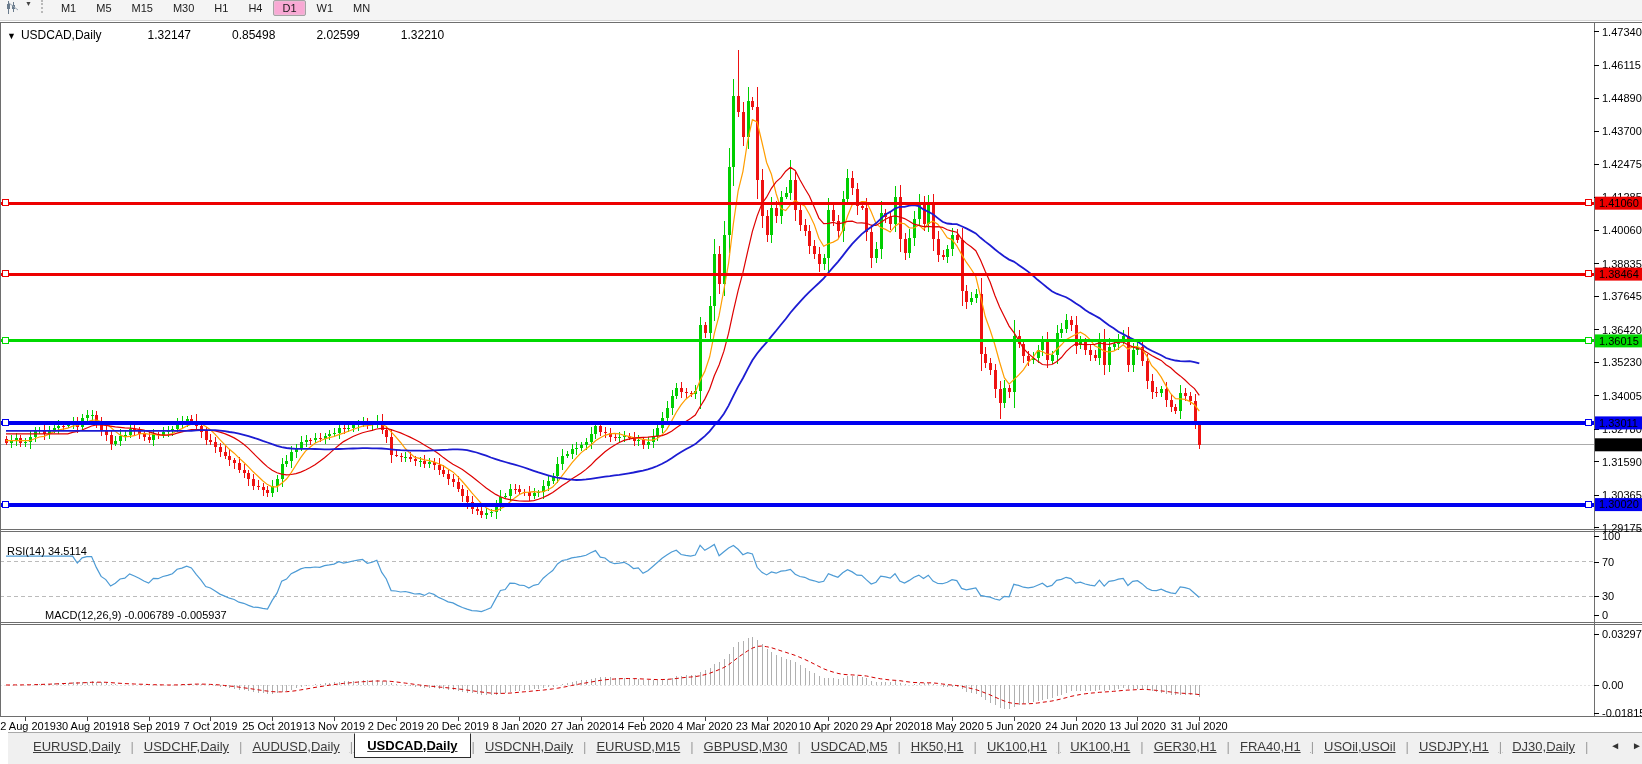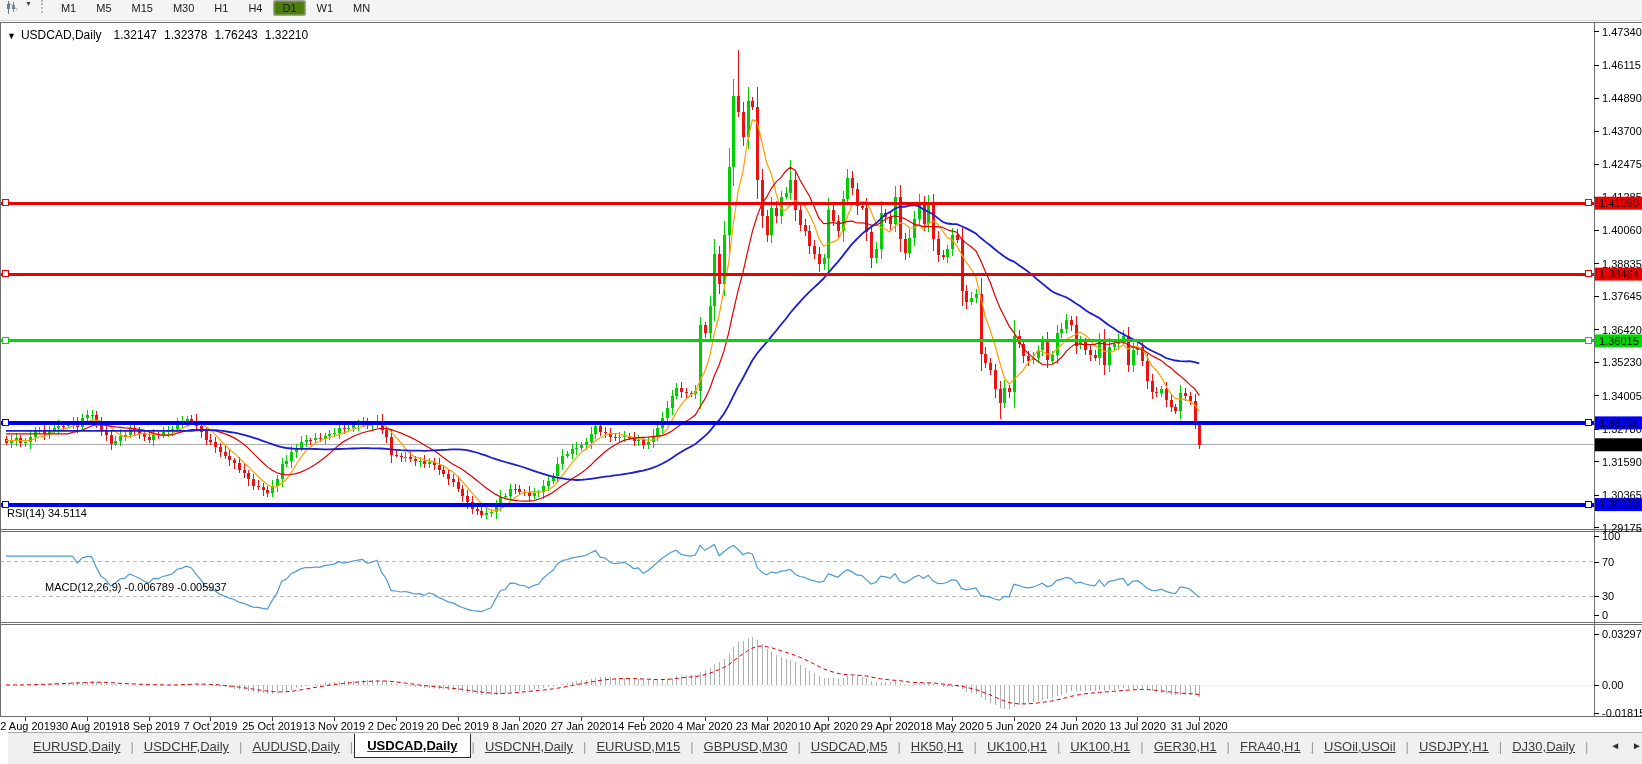--- a/index.html
+++ b/index.html
@@ -5,32 +5,32 @@
   html,body{margin:0;padding:0;width:1642px;height:764px;background:#fff;overflow:hidden;
     font-family:"Liberation Sans",sans-serif;}
   #root{position:relative;width:1642px;height:764px;}
   
   .toolbar{position:absolute;left:0;top:0;width:1642px;height:20px;background:#f4f4f4;
     border-bottom:1px solid #d6d6d6;display:flex;align-items:flex-start;font-size:11px;color:#1a1a1a;}
   .tool-icon{width:18px;height:14px;margin-left:4px;display:flex;align-items:center;justify-content:center;}
   .caret{font-size:7px;color:#444;margin:0 3px;}
   .grip{width:0;height:13px;margin:0 8px 0 6px;border-left:2px dotted #b9b9b9;}
   .tf-btn{padding:1px 8px;margin:0 1px;border:1px solid transparent;border-radius:2px;}
-  .tf-btn.active{background:#4d7c0f;border-color:#a3a3a3;box-shadow:inset 0 0 2px #d8d8d8;}
+  .tf-btn.active{background:#f9a8d4;border-color:#a3a3a3;box-shadow:inset 0 0 2px #d8d8d8;}
   
   #chartwrap{position:absolute;left:0;top:21px;width:1642px;height:711px;}
   #chart-svg{position:absolute;left:0;top:0;}
   svg text{font-family:"Liberation Sans",sans-serif;font-size:11px;fill:#000;}
   .chart-title{position:absolute;left:7px;top:7px;font-size:12px;color:#000;white-space:nowrap;}
   .chart-title .dd{font-size:9px;margin-right:5px;}
   .chart-title .sym{margin-right:12px;}
-  .chart-title .num{margin-right:7px;}
+  .chart-title .num{margin-right:7px;margin-left:34px;}
   .panel-label{position:absolute;left:7px;font-size:11px;color:#000;white-space:nowrap;}
-  #rsi-label{top:486px;}
-  #macd-label{top:560px;padding-left:38px;}
+  #rsi-label{top:524px;}
+  #macd-label{top:588px;padding-left:38px;}
   
   .tabbar{position:absolute;left:8px;top:732px;width:1642px;height:32px;background:#f0f0f0;
     border-top:1px solid #a9a9a9;font-size:13px;color:#3c3c3c;text-decoration:underline;}
   .tabs{display:flex;align-items:center;margin-left:16px;height:27px;overflow:hidden;width:1570px;}
   .tab{padding:3px 9px;white-space:nowrap;}
   .tab.active{background:#fff;border:1px solid #2b2b2b;border-top-color:#fff;margin-top:-2px;
     font-weight:bold;color:#000;padding:4px 12px;}
   .tab-sep{color:#9d9d9d;margin:0 1px;}
   .tab-arrows{position:absolute;right:8px;top:7px;display:flex;gap:12px;font-size:10px;color:#333;}
 </style>
@@ -977,21 +977,21 @@
           <line x1="1076.5" y1="695.5" x2="1076.5" y2="699.5" stroke="#444" stroke-width="1" shape-rendering="crispEdges"></line>
           <text x="1075.6" y="709" text-anchor="middle">24 Jun 2020</text>
           <line x1="1137.5" y1="695.5" x2="1137.5" y2="699.5" stroke="#444" stroke-width="1" shape-rendering="crispEdges"></line>
           <text x="1137.4" y="709" text-anchor="middle">13 Jul 2020</text>
           <line x1="1199.5" y1="695.5" x2="1199.5" y2="699.5" stroke="#444" stroke-width="1" shape-rendering="crispEdges"></line>
           <text x="1199.2" y="709" text-anchor="middle">31 Jul 2020</text>
         </g>
       </svg>
 
     <div class="chart-title">
-      <span class="dd">▼</span><span class="sym">USDCAD,Daily</span><span class="num">1.32147</span><span class="num">1.32378</span><span class="num">1.76243</span><span class="num">1.32210</span>
+      <span class="dd">▼</span><span class="sym">USDCAD,Daily</span><span class="num">1.32147</span><span class="num">0.85498</span><span class="num">2.02599</span><span class="num">1.32210</span>
     </div>
     <div class="panel-label" id="rsi-label">RSI(14) 34.5114</div>
     <div class="panel-label" id="macd-label">MACD(12,26,9) -0.006789 -0.005937</div>
   </div>
 
   <div class="tabbar">
     <div class="tabs" id="tabs">
         <div class="tab">EURUSD,Daily</div>
         <span class="tab-sep">|</span>
         <div class="tab">USDCHF,Daily</div>

